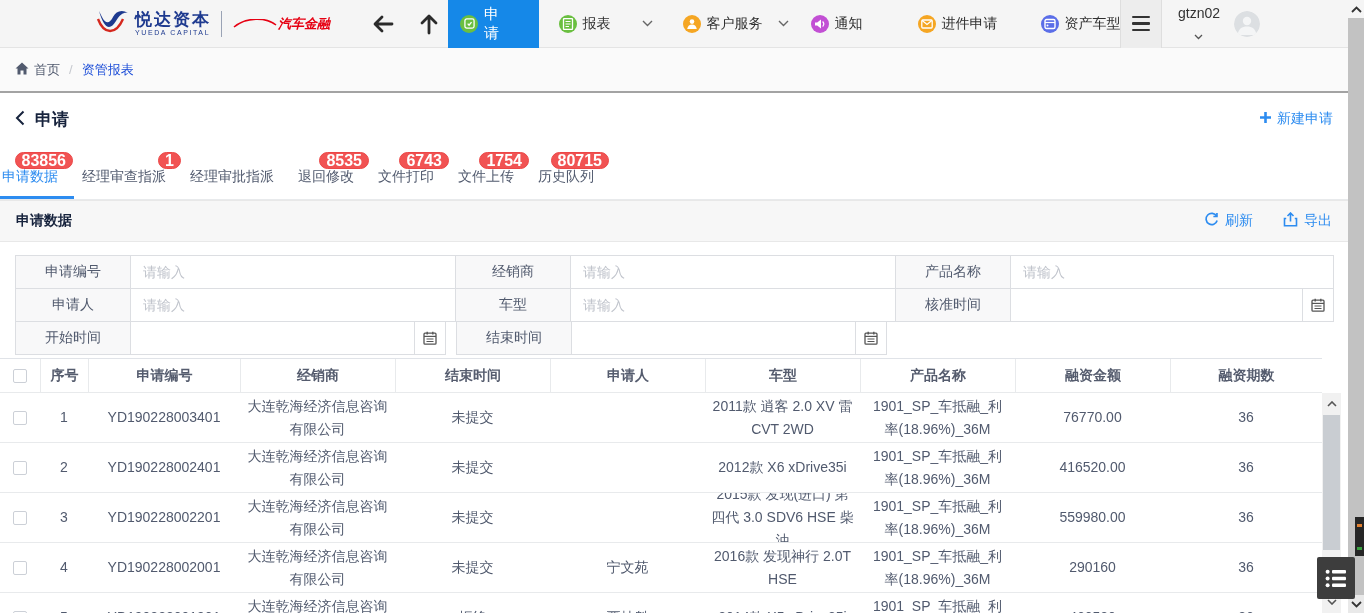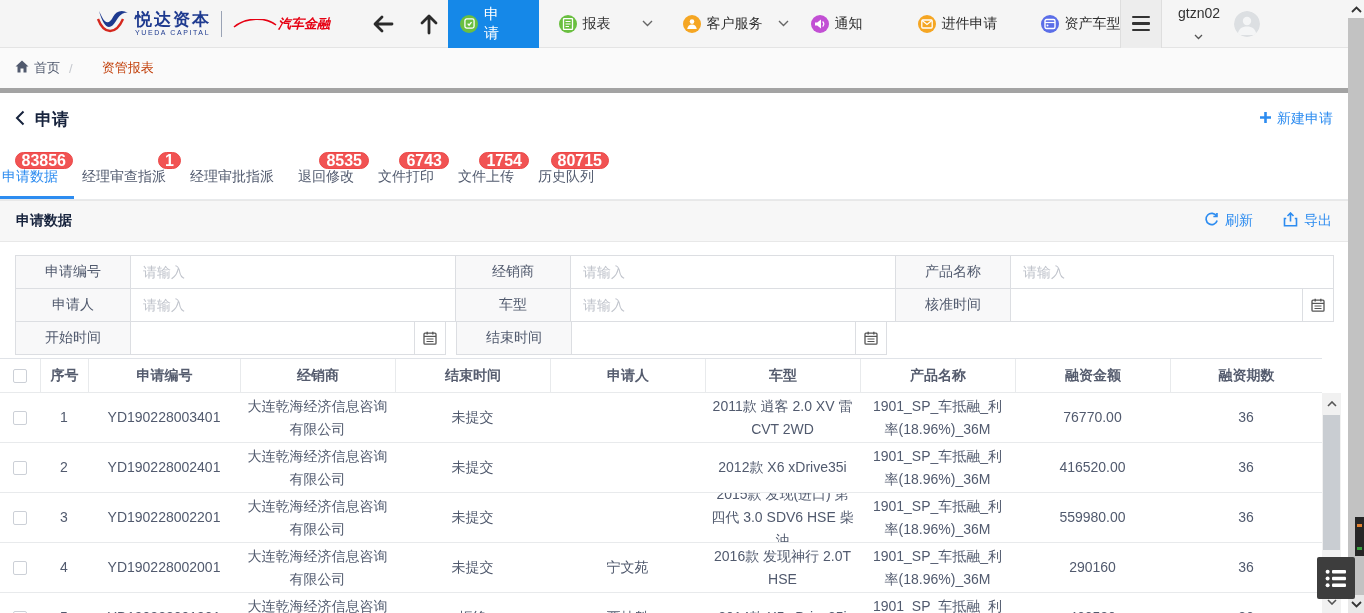--- a/index.html
+++ b/index.html
@@ -27,24 +27,24 @@
   .mL56{margin-left:56px;} .mL44{margin-left:44px;}
   .nav-chevron { display:flex; align-items:center; cursor:pointer; }
   .chev1 { margin-left:32px; } .chev2 { margin-left:16px; }
   .nav-spacer { flex:1; }
   .hamburger { width:42px; height:48px; background:#ededed; border-left:1px solid #dedede; border-right:1px solid #dedede; display:flex; flex-direction:column; align-items:center; justify-content:center; gap:4px; cursor:pointer; }
   .hamburger i { width:18px; height:2.4px; background:#333; border-radius:1px; }
   .user-block { display:flex; align-items:center; gap:6px; margin-left:16px; color:#333; cursor:pointer;flex-direction:column; }
   .avatar { margin-left:14px; margin-right:88px; width:26px; height:26px; border-radius:50%; overflow:hidden; flex:none; cursor:pointer; }
 
   
-  .breadcrumb { width:1348px; height:45px; background:#fafafa; border-bottom:5px solid #a3a3a3; display:flex; align-items:center; padding-left:15px; font-size:13px; }
+  .breadcrumb { width:1348px; height:45px; background:#fafafa; border-bottom:2px solid #a3a3a3; display:flex; align-items:center; padding-left:15px; font-size:13px; }
   .bc-home { display:flex; align-items:center; gap:5px; color:#515a6e; cursor:pointer; }
   .bc-sep { color:#c5c8ce; margin:0 9px; }
-  .bc-cur { color:#c2410c;margin-left:20px; }
+  .bc-cur { color:#1d4ed8; }
 
   
   .title-row { width:1348px; height:52px; display:flex; align-items:center; justify-content:space-between; padding:0 15px; }
   .title-left { display:flex; align-items:center; gap:10px; }
   .page-title { font-size:17px; font-weight:bold; color:#17233d; }
   .new-link { display:flex; align-items:center; gap:5px; color:#2d8cf0; cursor:pointer; }
 
   
   .tabs-row { width:1348px; height:55px; display:flex; align-items:flex-end; padding-left:2px; border-bottom:1px solid #e8eaec; }
   .tab { position:relative; padding-bottom:13px; margin-right:24px; color:#515a6e; cursor:pointer; white-space:nowrap; }

